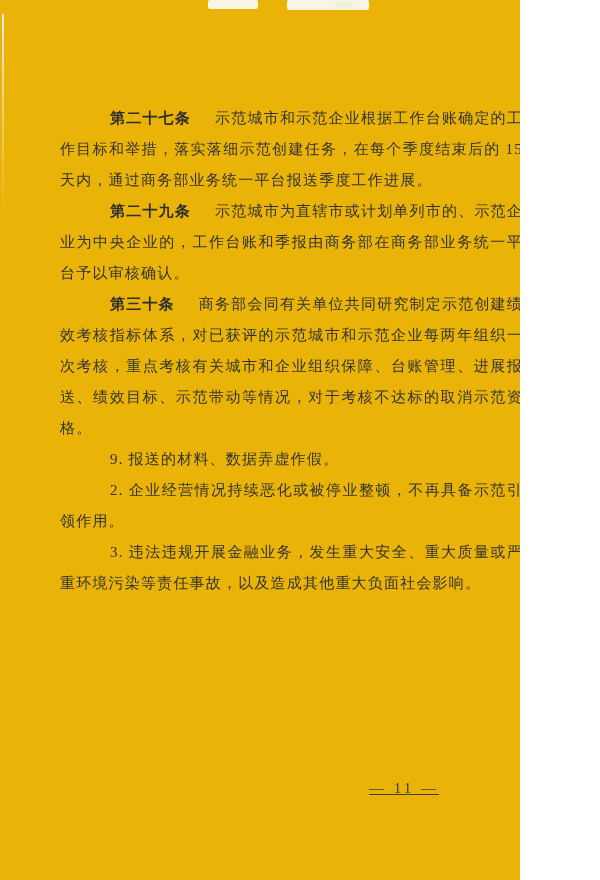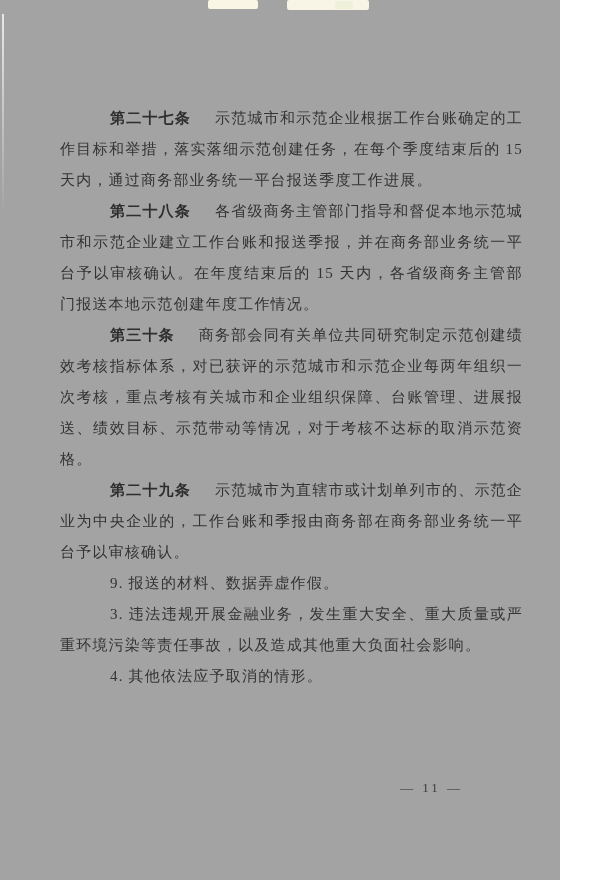--- a/index.html
+++ b/index.html
@@ -4,24 +4,23 @@
 <style>
   html, body {
     margin: 0;
     padding: 0;
     background: #ffffff;
   }
   .page {
     position: relative;
     width: 520px;
     height: 880px;
-    background: #a3a3a3;
+    background: #eab308;
     overflow: hidden;
     font-family: "Liberation Serif", "DejaVu Serif", serif;
-    padding-left: 40px;
   }
   
   .artifact {
     position: absolute;
     top: 0;
     border-radius: 2px;
   }
   .artifact-1 {
     left: 208px; width: 50px; height: 9px;
     background: #f9f6e6;
@@ -60,47 +59,47 @@
     word-break: break-all;
   }
   .head {
     font-weight: bold;
     color: #2e2e2e;
     margin-right: 24px;
   }
   .page-number {
     position: absolute;
     top: 780px;
-    right: 97px;
-    font-size: 13px;
+    right: 81px;
+    font-size: 15px;
     letter-spacing: 3px;
     color: #3c3c3c;
+    text-decoration: underline;
   }
 </style>
 </head>
 <body>
 
 <div class="page">
 
   <div class="artifact artifact-1"></div>
   <div class="artifact artifact-2"></div>
   <div class="edge-streak"></div>
 
   <div class="content">
 
     <p class="para"><span class="head">第二十七条</span><span>示范城市和示范企业根据工作台账确定的工作目标和举措，落实落细示范创建任务，在每个季度结束后的 15 天内，通过商务部业务统一平台报送季度工作进展。</span></p>
 
-    <p class="para"><span class="head">第二十八条</span><span>各省级商务主管部门指导和督促本地示范城市和示范企业建立工作台账和报送季报，并在商务部业务统一平台予以审核确认。在年度结束后的 15 天内，各省级商务主管部门报送本地示范创建年度工作情况。</span></p>
+
+    <p class="para"><span class="head">第二十九条</span><span>示范城市为直辖市或计划单列市的、示范企业为中央企业的，工作台账和季报由商务部在商务部业务统一平台予以审核确认。</span></p>
 
     <p class="para"><span class="head">第三十条</span><span>商务部会同有关单位共同研究制定示范创建绩效考核指标体系，对已获评的示范城市和示范企业每两年组织一次考核，重点考核有关城市和企业组织保障、台账管理、进展报送、绩效目标、示范带动等情况，对于考核不达标的取消示范资格。</span></p>
 
-    <p class="para"><span class="head">第二十九条</span><span>示范城市为直辖市或计划单列市的、示范企业为中央企业的，工作台账和季报由商务部在商务部业务统一平台予以审核确认。</span></p>
-
 
     <p class="para">9. 报送的材料、数据弄虚作假。</p>
+    <p class="para">2. 企业经营情况持续恶化或被停业整顿，不再具备示范引领作用。</p>
     <p class="para">3. 违法违规开展金融业务，发生重大安全、重大质量或严重环境污染等责任事故，以及造成其他重大负面社会影响。</p>
-    <p class="para">4. 其他依法应予取消的情形。</p>
 
   </div>
 
   <div class="page-number">— 11 —</div>
 
 </div>
 
 </body></html>

